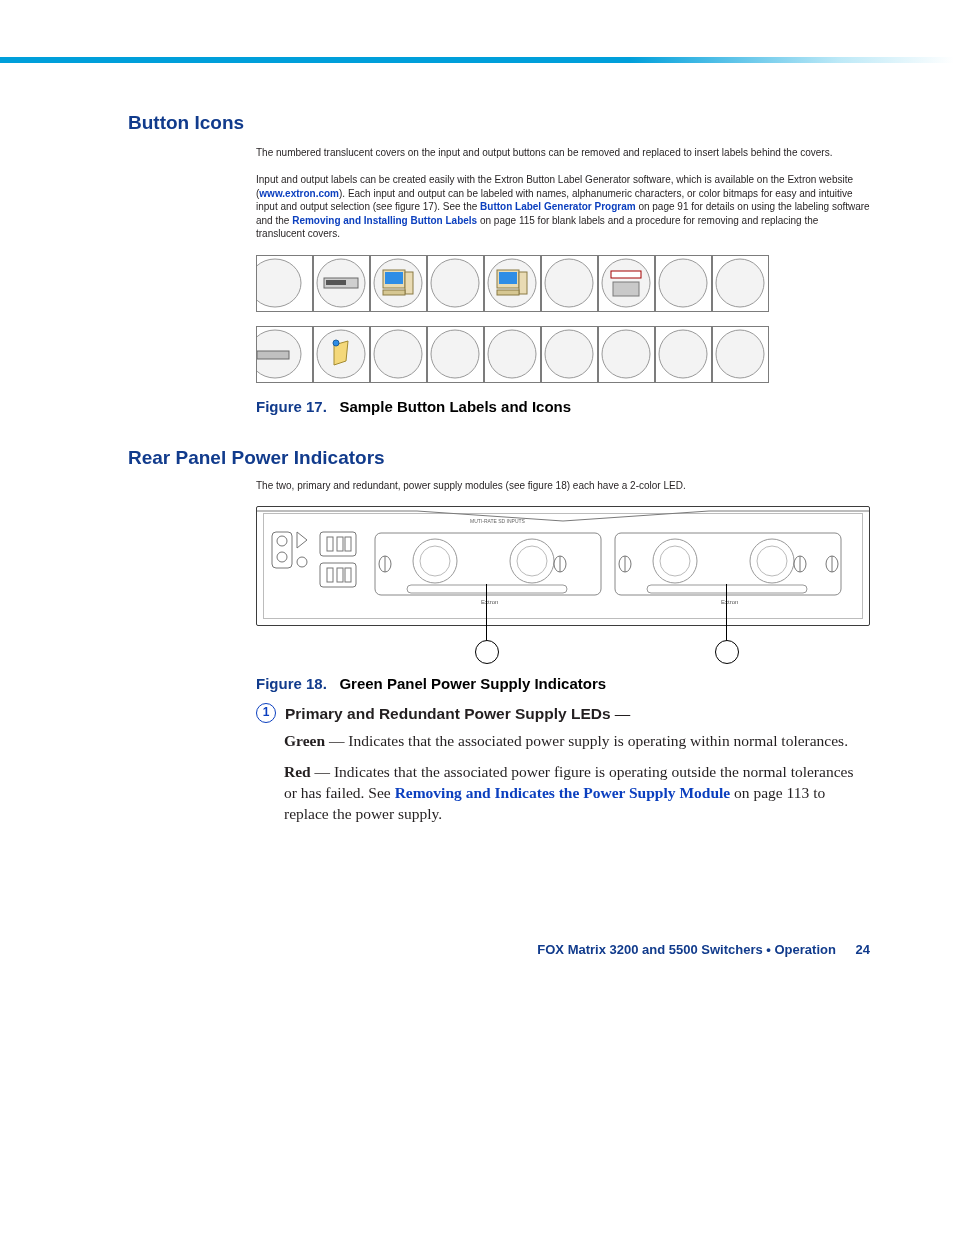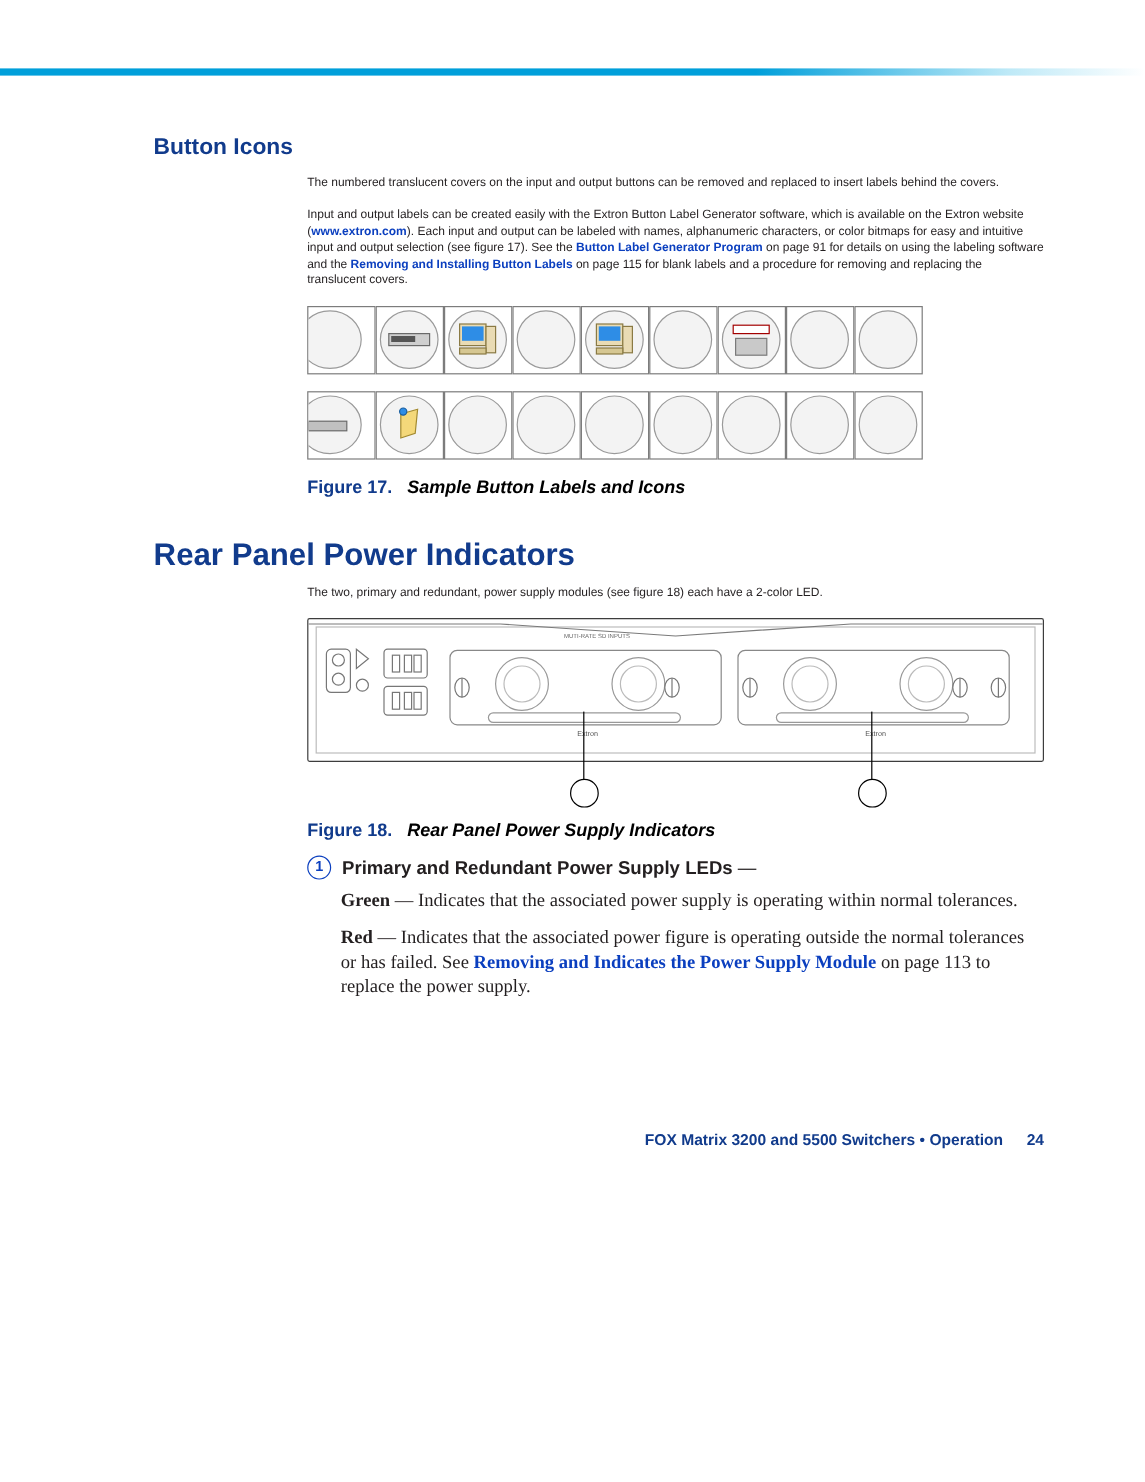--- a/index.html
+++ b/index.html
@@ -18,36 +18,36 @@
   }
   .content{
     position:absolute;left:128px;right:84px;top:110px;
   }
   .sub-h{
     color:#113b8c;font-weight:700;font-size:19px;
     margin:0 0 10px;
     font-family:Arial,Helvetica,sans-serif;
   }
   .big-h{
-    color:#113b8c;font-weight:700;font-size:26px;
+    color:#113b8c;font-weight:700;font-size:19px;
     margin:28px 0 8px;
   }
   .para{
     margin:0 0 14px;
     margin-left:128px;
     font-size:10px;
   }
   .linklike{color:#0b3fbf;font-weight:700;}
   a.linklike{text-decoration:none;}
   .fig-caption{
     margin:12px 0 0 128px;
     font-size:15px;font-weight:700;color:#000;
   }
   .fig-caption .fig-num{color:#113b8c;font-weight:700;}
-  .fig-caption .fig-txt{color:#000;font-style:italic;}
+  .fig-caption .fig-txt{color:#000;}
   .icon-strip{
     margin:0 0 14px 128px;
     display:flex;gap:0;
   }
   .icon-tile{
     width:55px;height:55px;border:1px solid #7c7c7c;
     display:flex;align-items:center;justify-content:center;
     background:#fff;position:relative;overflow:hidden;
   }
   .icon-tile svg{display:block;}
@@ -270,21 +270,21 @@
         </svg>
       </div>
       <div class="callout-line" style="left:230px;top:78px;height:60px;"></div>
       <div class="callout-circle" style="left:219px;top:134px;"></div>
       <div class="callout-line" style="left:470px;top:78px;height:60px;"></div>
       <div class="callout-circle" style="left:459px;top:134px;"></div>
     </div>
 
     <p class="fig-caption" style="margin-top:48px;">
       <span class="fig-num">Figure 18.</span>
-      &nbsp;&nbsp;<span class="fig-txt">Rear Panel Power Supply Indicators</span>
+      &nbsp;&nbsp;<span class="fig-txt">Green Panel Power Supply Indicators</span>
     </p>
 
     <div class="indent-block">
       <div class="item-head">
         <span class="numcircle">1</span>
         <span class="t">
           <span>Primary and Redundant Power Supply LEDs</span><span style="font-weight:400"> —</span>
         </span>
       </div>
 

